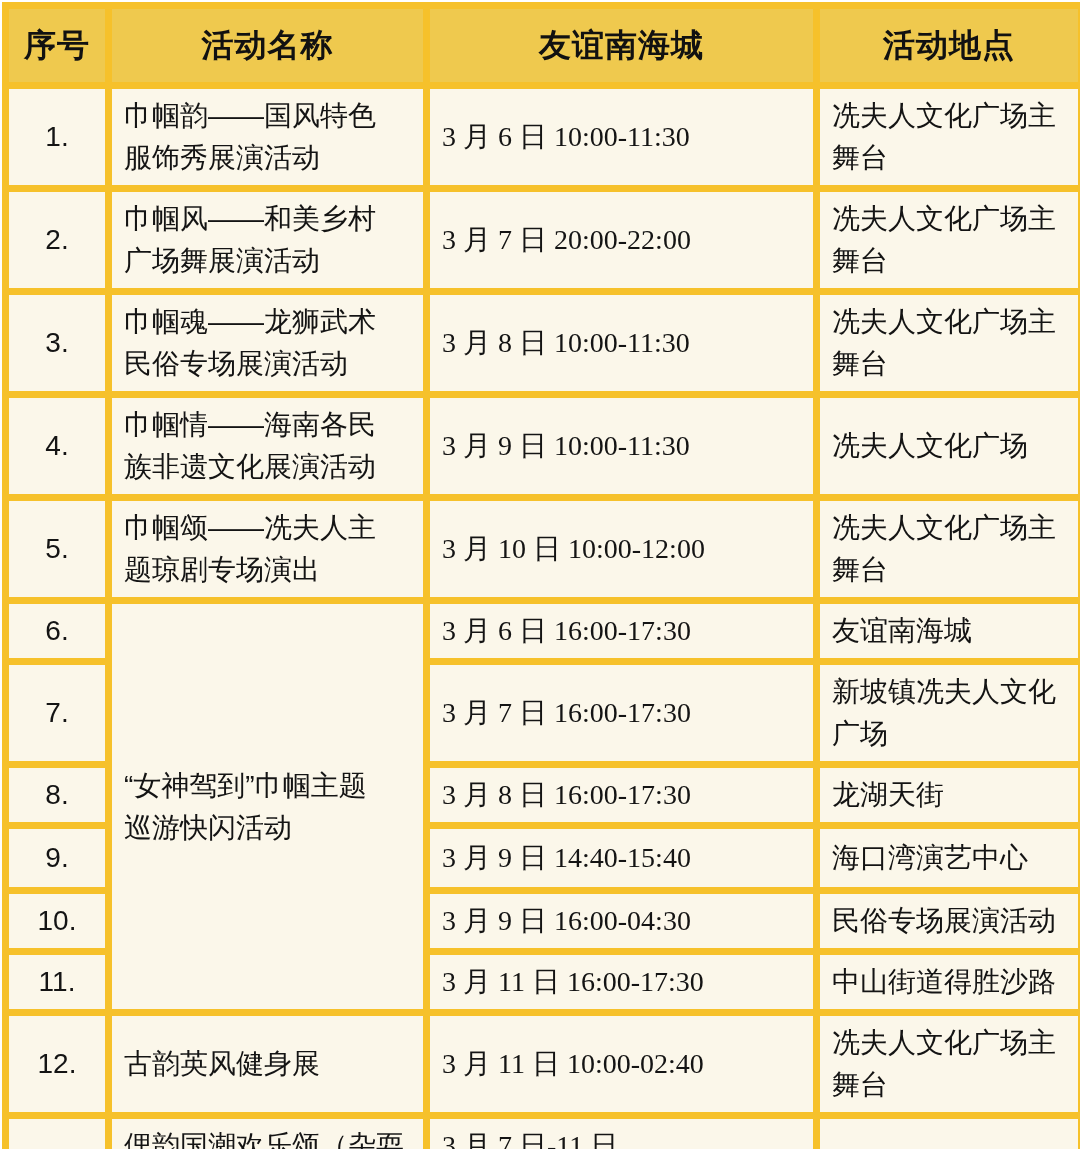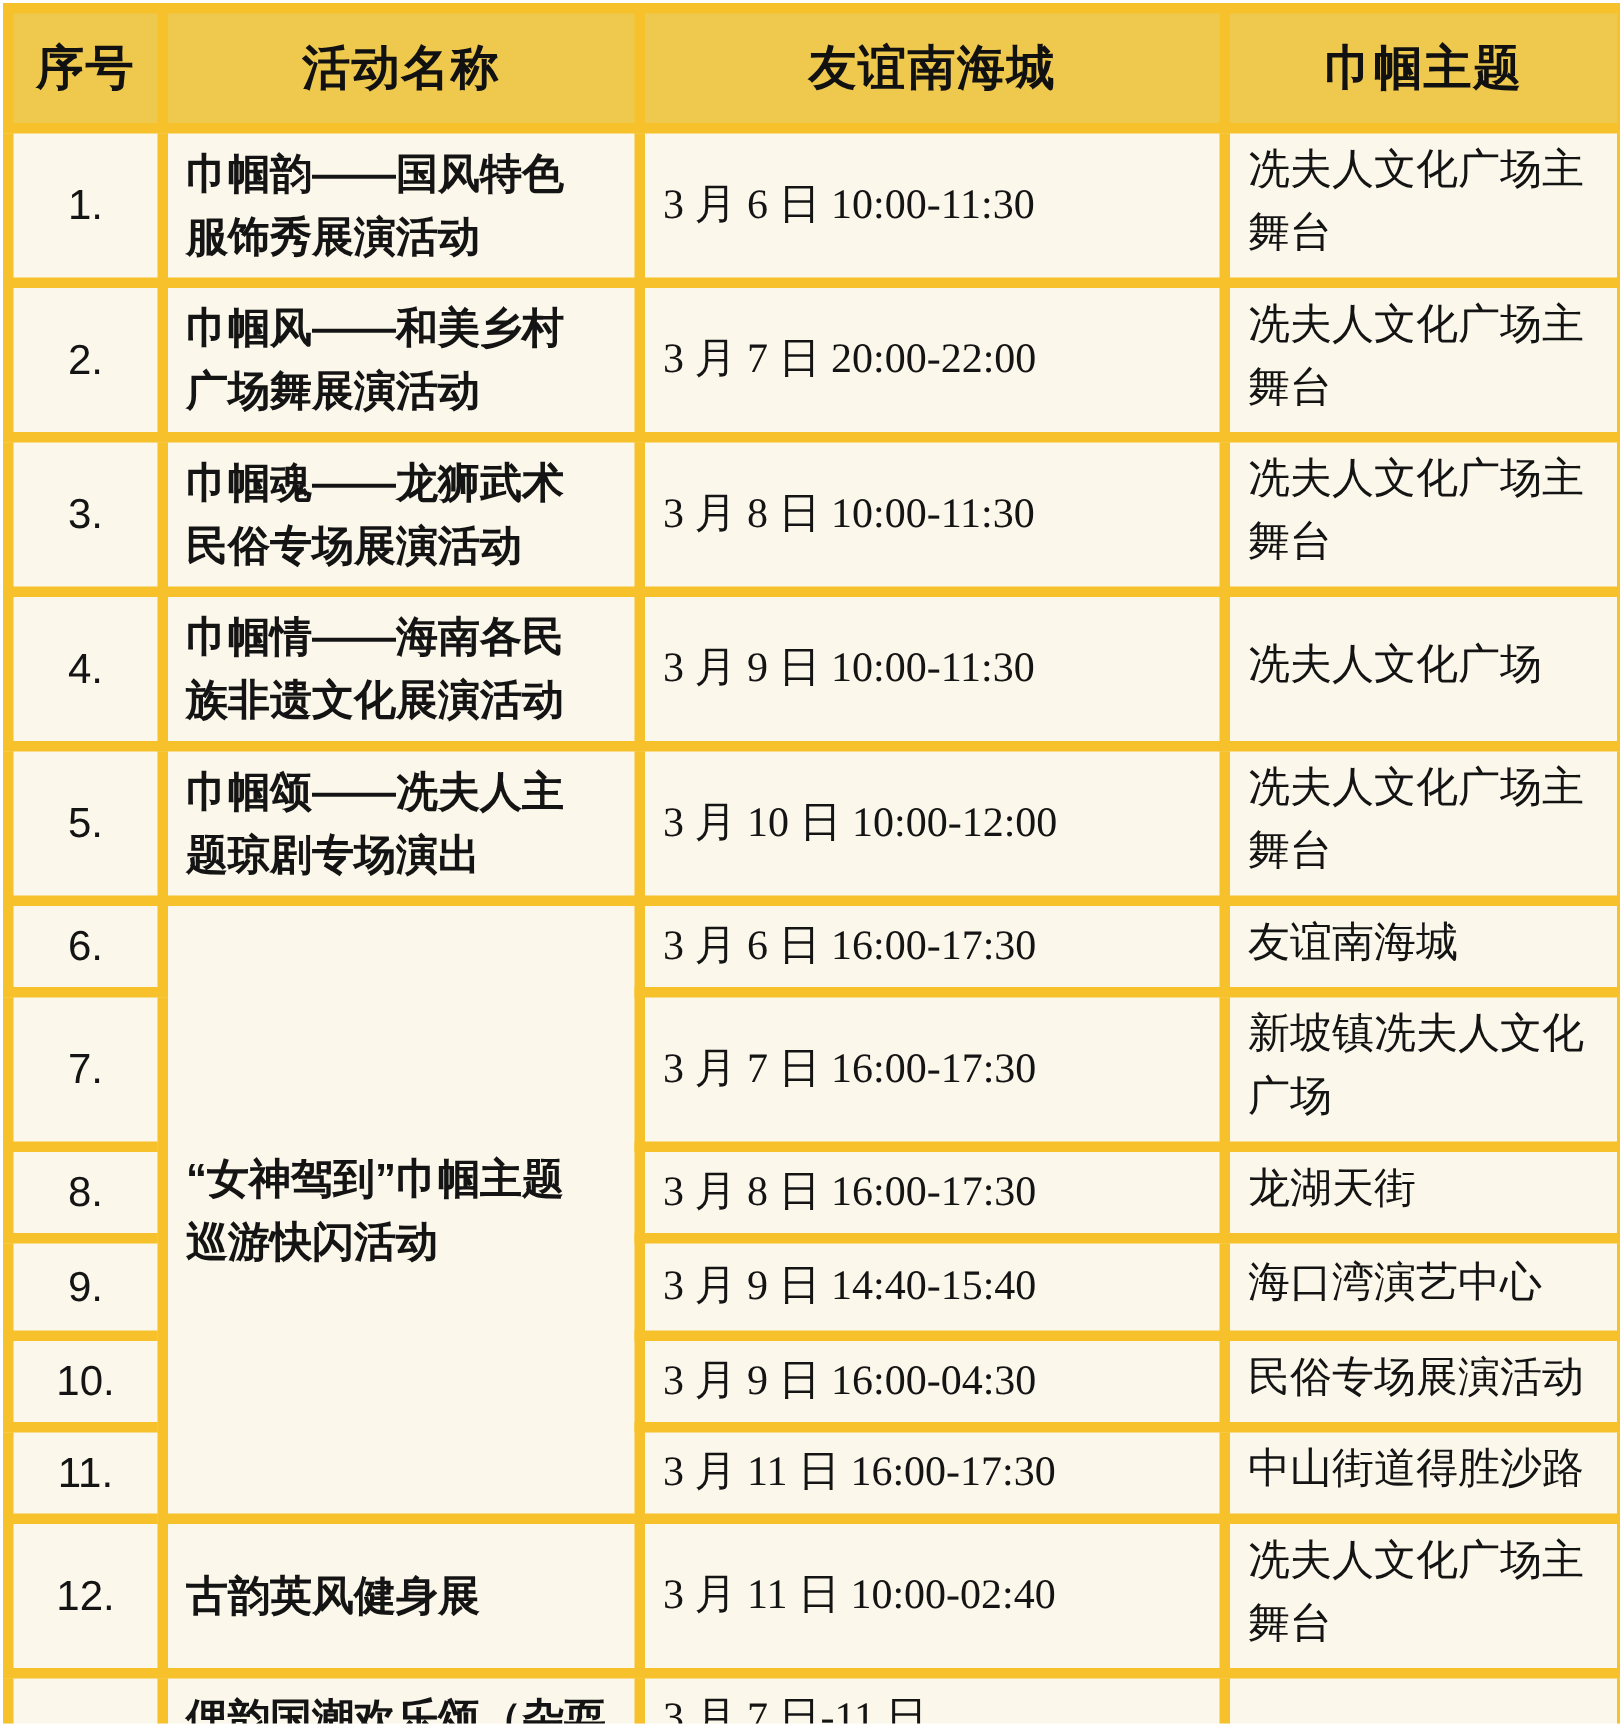--- a/index.html
+++ b/index.html
@@ -46,23 +46,23 @@
     line-height: 1.5;
     vertical-align: middle;
     padding: 6px 10px;
     white-space: pre-line;
   }
   td.no {
     text-align: center;
     padding: 6px 2px;
     white-space: nowrap;
   }
-  td.name  { padding-left: 12px; font-weight: bold; }
+  td.name  { padding-left: 12px; }
   td.time  { padding-left: 12px; font-family: Liberation Serif, serif; }
-  td.place { padding-left: 12px; font-family: Liberation Mono, monospace; }
+  td.place { padding-left: 12px; }
   
   tr.r1  { height: 95px; }
   tr.r2  { height: 100px; }
   tr.r3  { height: 98px; }
   tr.r4  { height: 92px; }
   tr.r5  { height: 88px; }
   tr.r6  { height: 58px; }
   tr.r7  { height: 91px; }
   tr.r8  { height: 60px; }
   tr.r9  { height: 65px; }
@@ -80,21 +80,21 @@
       <col class="c-no">
       <col class="c-name">
       <col class="c-time">
       <col class="c-place">
     </colgroup>
     <thead>
       <tr>
         <th>序号</th>
         <th>活动名称</th>
         <th>友谊南海城</th>
-        <th>巾帼主题</th>
+        <th>活动地点</th>
       </tr>
     </thead>
     <tbody>
         <tr class="r1">
           <td class="no">1.</td>
           <td class="name">巾帼韵——国风特色
 服饰秀展演活动</td>
           <td class="time">3 月 6 日 10:00-11:30</td>
           <td class="place">冼夫人文化广场主
 舞台</td>

